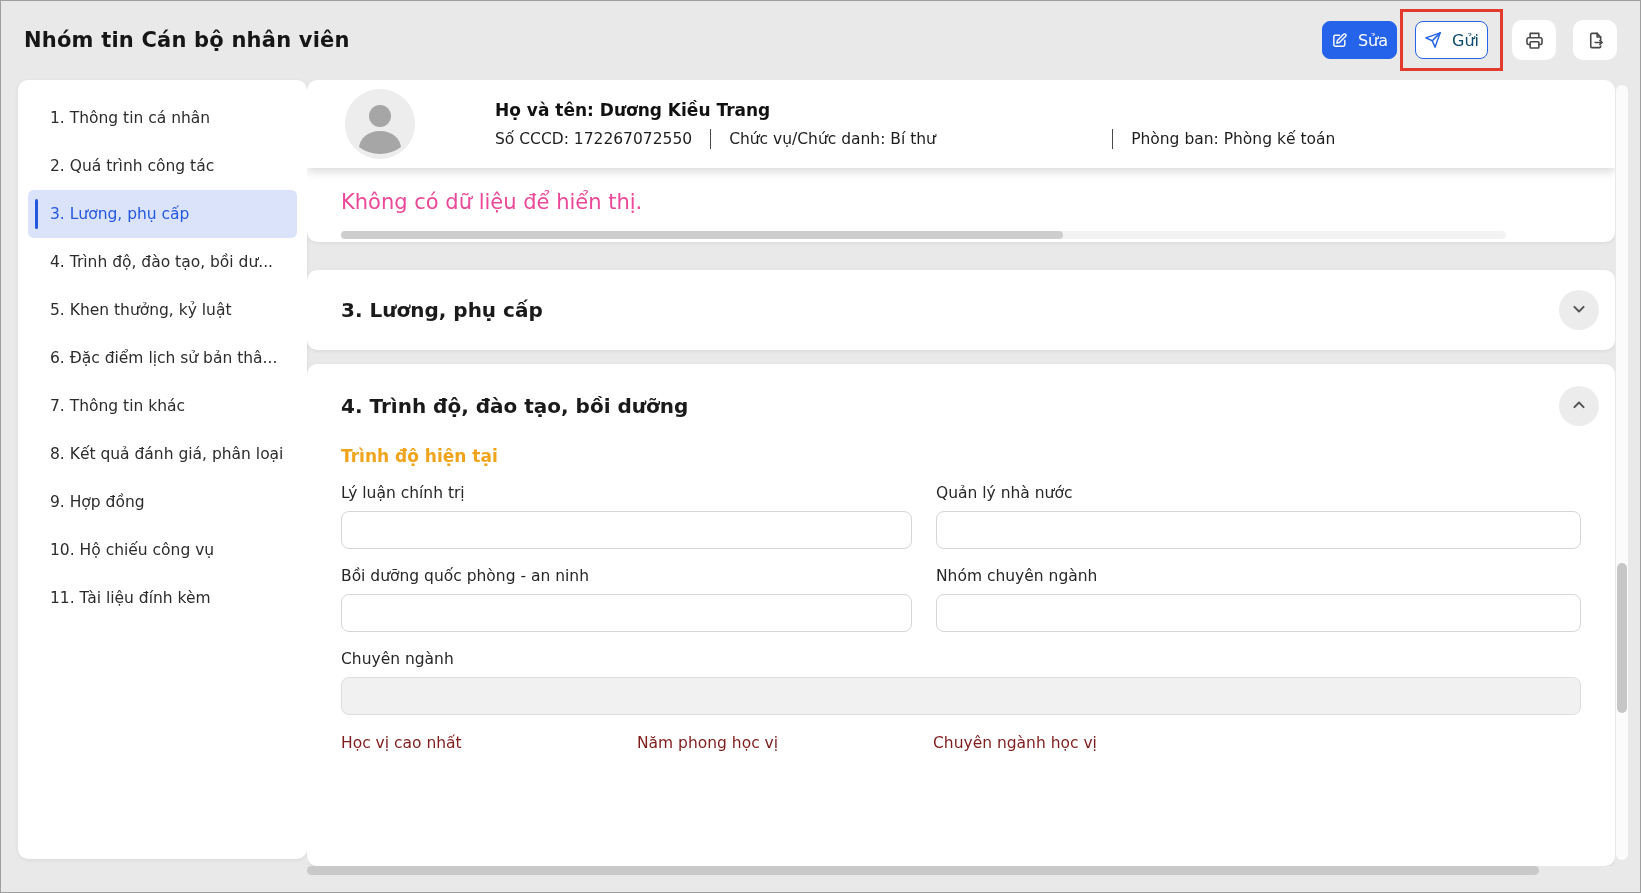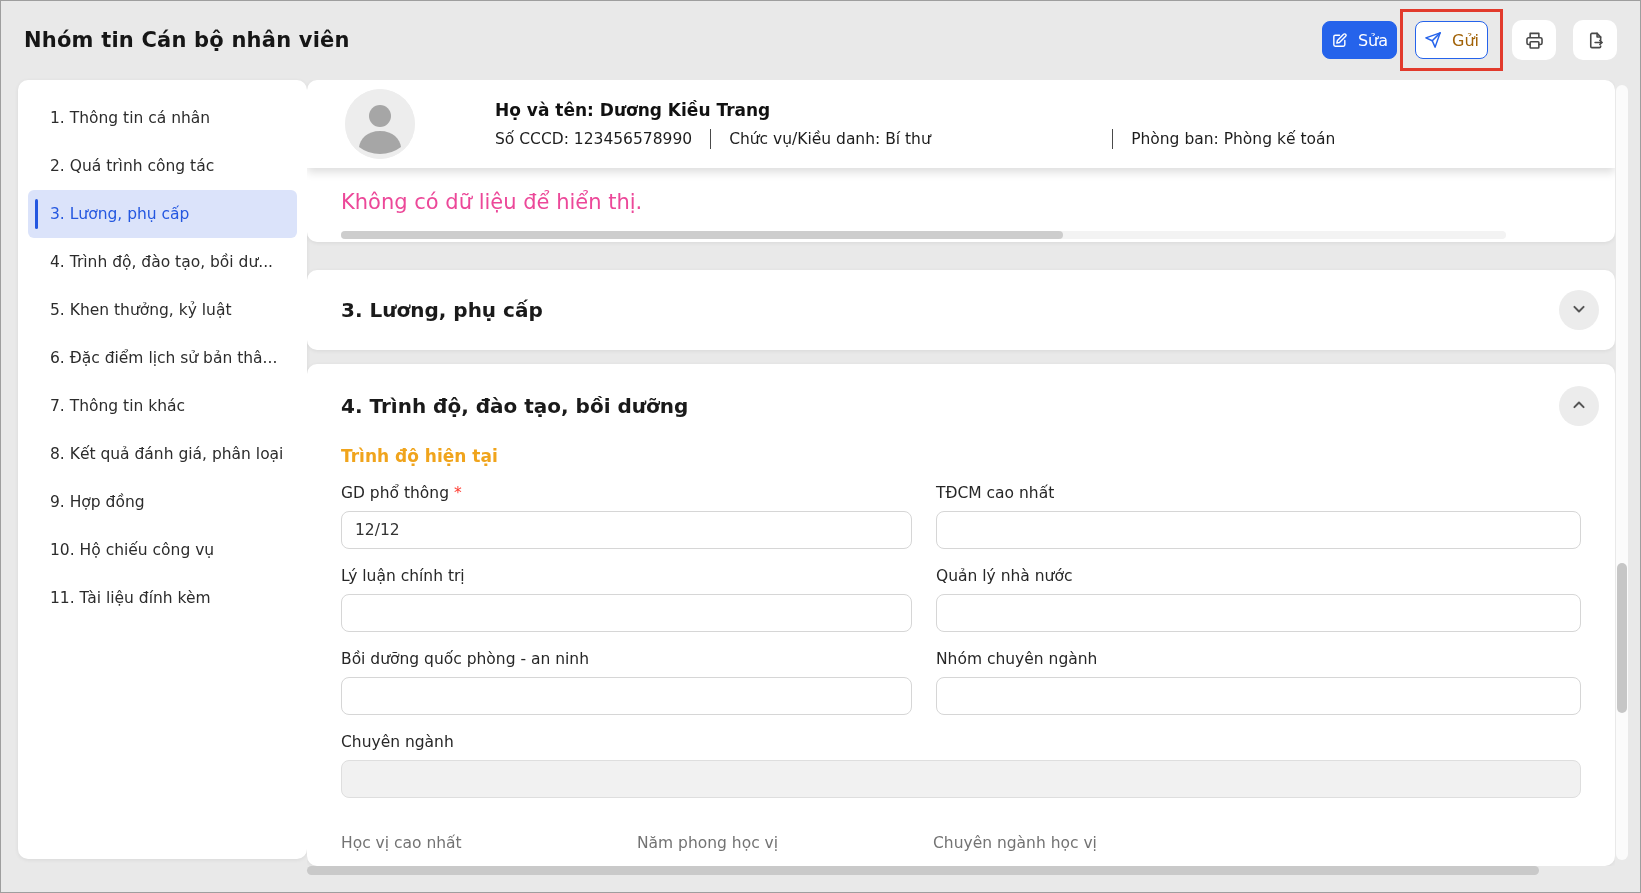--- a/index.html
+++ b/index.html
@@ -13,21 +13,21 @@
   }
 
   
   .topbar { height:80px; display:flex; align-items:center; padding:0 24px 0 24px; }
   .topbar h1 { font-size:21px; font-weight:bold; color:#161616; letter-spacing:.2px; }
   .actions { margin-left:auto; display:flex; align-items:center; }
   .btn { height:38px; border-radius:8px; display:inline-flex; align-items:center; gap:10px;
          font-size:16px; font-weight:500; padding:0 8px; cursor:pointer;
          font-family:inherit; }
   .btn-edit { background:#2563eb; color:#fff; border:1px solid #2563eb; }
-  .btn-send { background:#fff; color:#a16207; border:1px solid #2563eb; }
+  .btn-send { background:#fff; color:#0c4a6e; border:1px solid #2563eb; }
   .red-box { border:3px solid #e23a2c; padding:9px 12px; margin-left:3px; display:flex; }
   .icon-btn { width:44px; height:40px; border-radius:10px; background:#fff; border:none;
               display:inline-flex; align-items:center; justify-content:center; cursor:pointer; }
   .icon-btn.print { margin-left:9px; }
   .icon-btn.export { margin-left:17px; }
   .btn svg, .icon-btn svg { display:block; }
 
   
   .content { display:flex; align-items:flex-start; padding:0 13px 0 18px; height:793px; }
 
@@ -75,21 +75,21 @@
   .subtitle { color:#f0a41c; font-size:17px; font-weight:bold; margin-top:20px; }
   .form-row { display:flex; gap:24px; }
   .field { width:571px; }
   .field.grow { flex:1; }
   .field.full { width:100%; }
   .field label { display:block; margin:18px 0 9px; font-size:15.5px; color:#272727; }
   .req { color:#ff3b30; margin-left:5px; }
   .txt { width:100%; height:38px; border:1px solid #d6d6d6; border-radius:8px; padding:0 13px;
          font-size:15.5px; color:#333; background:#fff; outline:none; font-family:inherit; }
   .txt:disabled { background:#f1f1f1; border-color:#dedede; }
-  .bottom-labels { display:flex; margin-top:36px; font-size:15.5px; color:#737373; }
+  .bottom-labels { display:flex; margin-top:19px; font-size:15.5px; color:#7f1d1d; }
   .bottom-labels .col1 { width:296px; }
   .bottom-labels .col2 { width:296px; }
 
   
   .vscroll { position:absolute; right:0; top:5px; width:12px; height:775px; background:#fbfbfb;
              border-radius:6px; }
   .vscroll-thumb { position:absolute; left:1px; width:10px; top:478px; height:150px;
                    background:#c6c6c6; border-radius:5px; }
   .hscroll-main { position:absolute; left:0; top:786px; width:1232px; height:9px;
                   background:#c9c9c9; border-radius:5px; }
@@ -166,23 +166,23 @@
           <div class="avatar">
             <svg width="70" height="70" viewBox="0 0 70 70">
               <circle cx="35" cy="35" r="35" fill="#ededed"></circle>
               <circle cx="35" cy="27" r="11" fill="#a6a6a6"></circle>
               <path d="M35 42c-13 0-20 8-21 16a35 35 0 0 0 42 0c-1-8-8-16-21-16z" fill="#a6a6a6"></path>
             </svg>
           </div>
           <div class="emp-info">
             <div class="emp-name">Họ và tên: Dương Kiều Trang</div>
             <div class="emp-meta">
-              <span>Số CCCD: 123456578990</span>
+              <span>Số CCCD: 172267072550</span>
               <span class="sep"></span>
-              <span class="seg-pos">Chức vụ/Kiều danh: Bí thư</span>
+              <span class="seg-pos">Chức vụ/Chức danh: Bí thư</span>
               <span class="sep"></span>
               <span>Phòng ban: Phòng kế toán</span>
             </div>
           </div>
         </div>
         <div class="card1-body">
           <div class="empty-text">Không có dữ liệu để hiển thị.</div>
           <div class="hscroll1">
             <div class="hscroll1-thumb"></div>
           </div>
@@ -207,30 +207,20 @@
             <span>
               <svg width="20" height="20" viewBox="0 0 24 24" fill="none" stroke="#555555" stroke-width="2.4" stroke-linecap="round" stroke-linejoin="round">
                 <path d="m6.5 14.5 5.5-5.5 5.5 5.5"></path>
               </svg>
             </span>
           </button>
         </div>
 
         <div class="subtitle">Trình độ hiện tại</div>
 
-        <div class="form-row">
-          <div class="field">
-            <label><span>GD phổ thông</span><span class="req">*</span></label>
-            <input class="txt" type="text" value="12/12" style="">
-          </div>
-          <div class="field grow">
-            <label>TĐCM cao nhất</label>
-            <input class="txt" type="text" value="" style="">
-          </div>
-        </div>
 
         <div class="form-row">
           <div class="field">
             <label>Lý luận chính trị</label>
             <input class="txt" type="text" value="" style="">
           </div>
           <div class="field grow">
             <label>Quản lý nhà nước</label>
             <input class="txt" type="text" value="" style="">
           </div>

